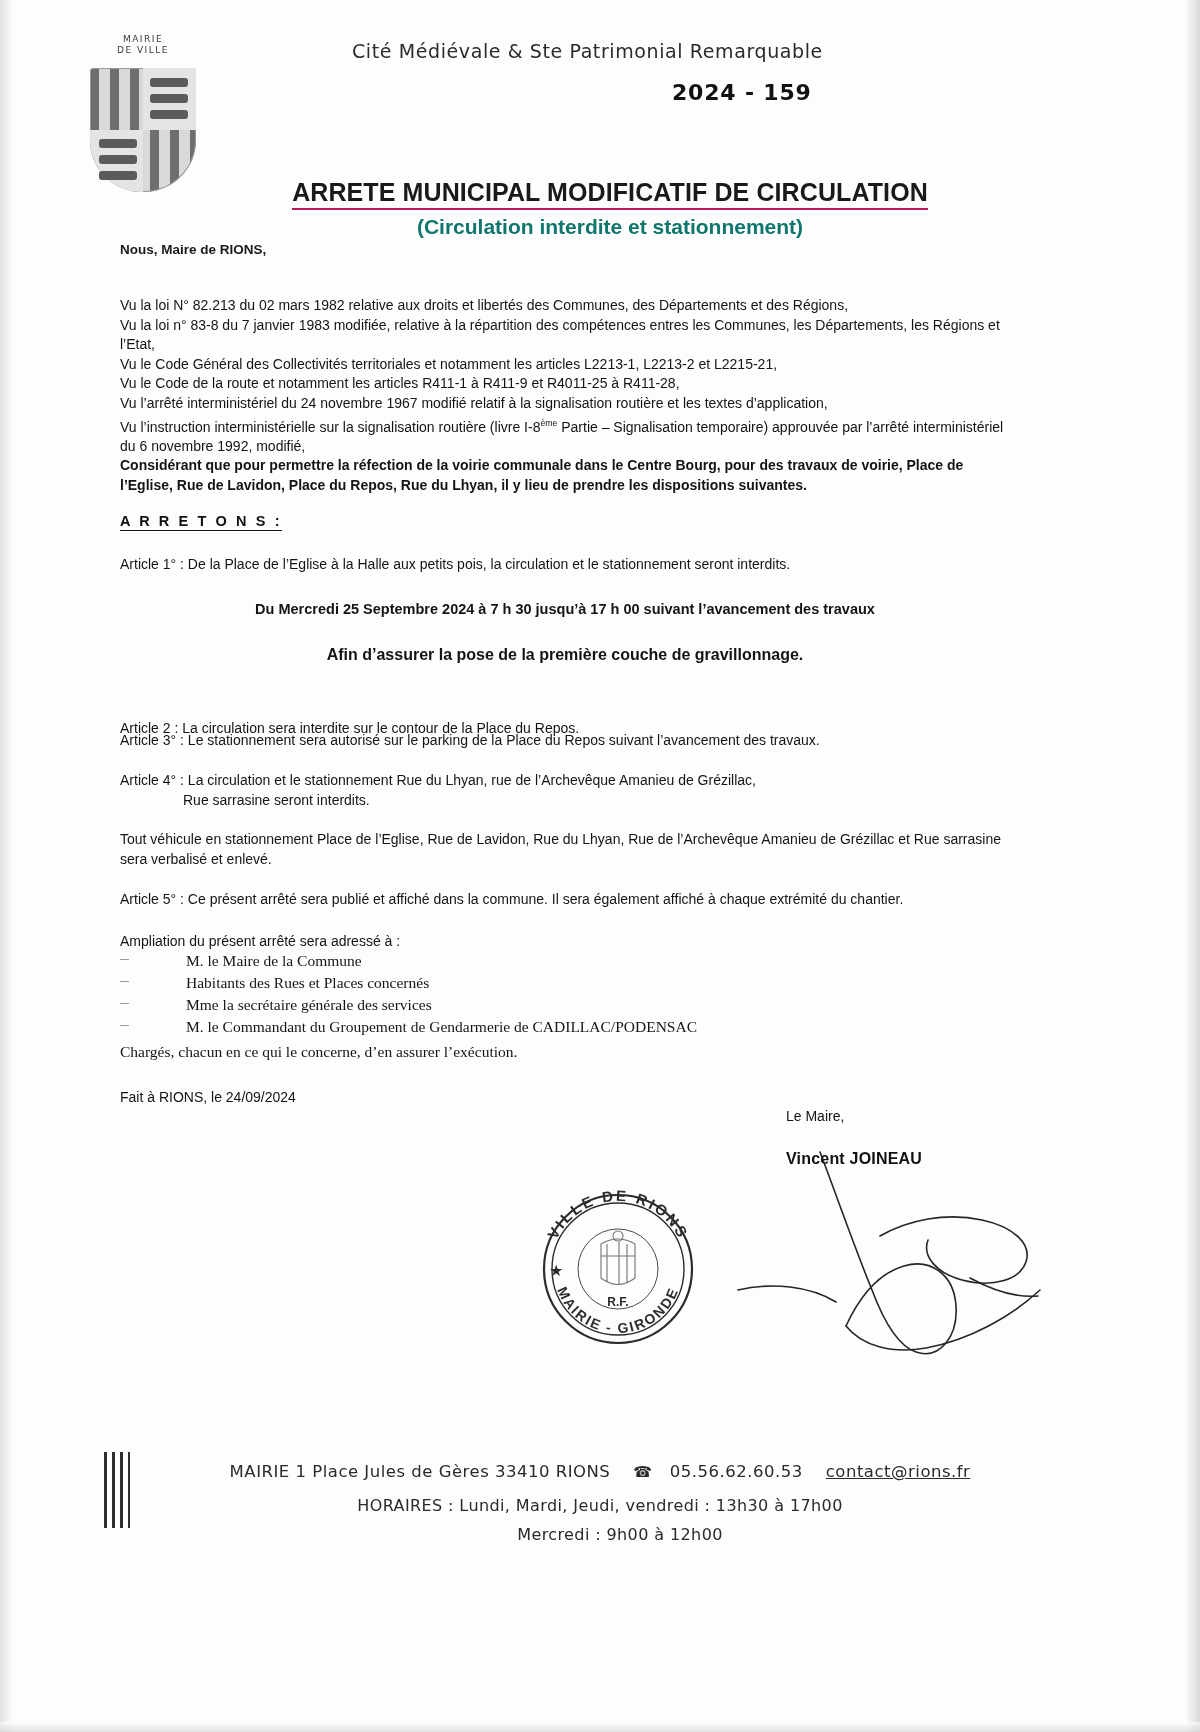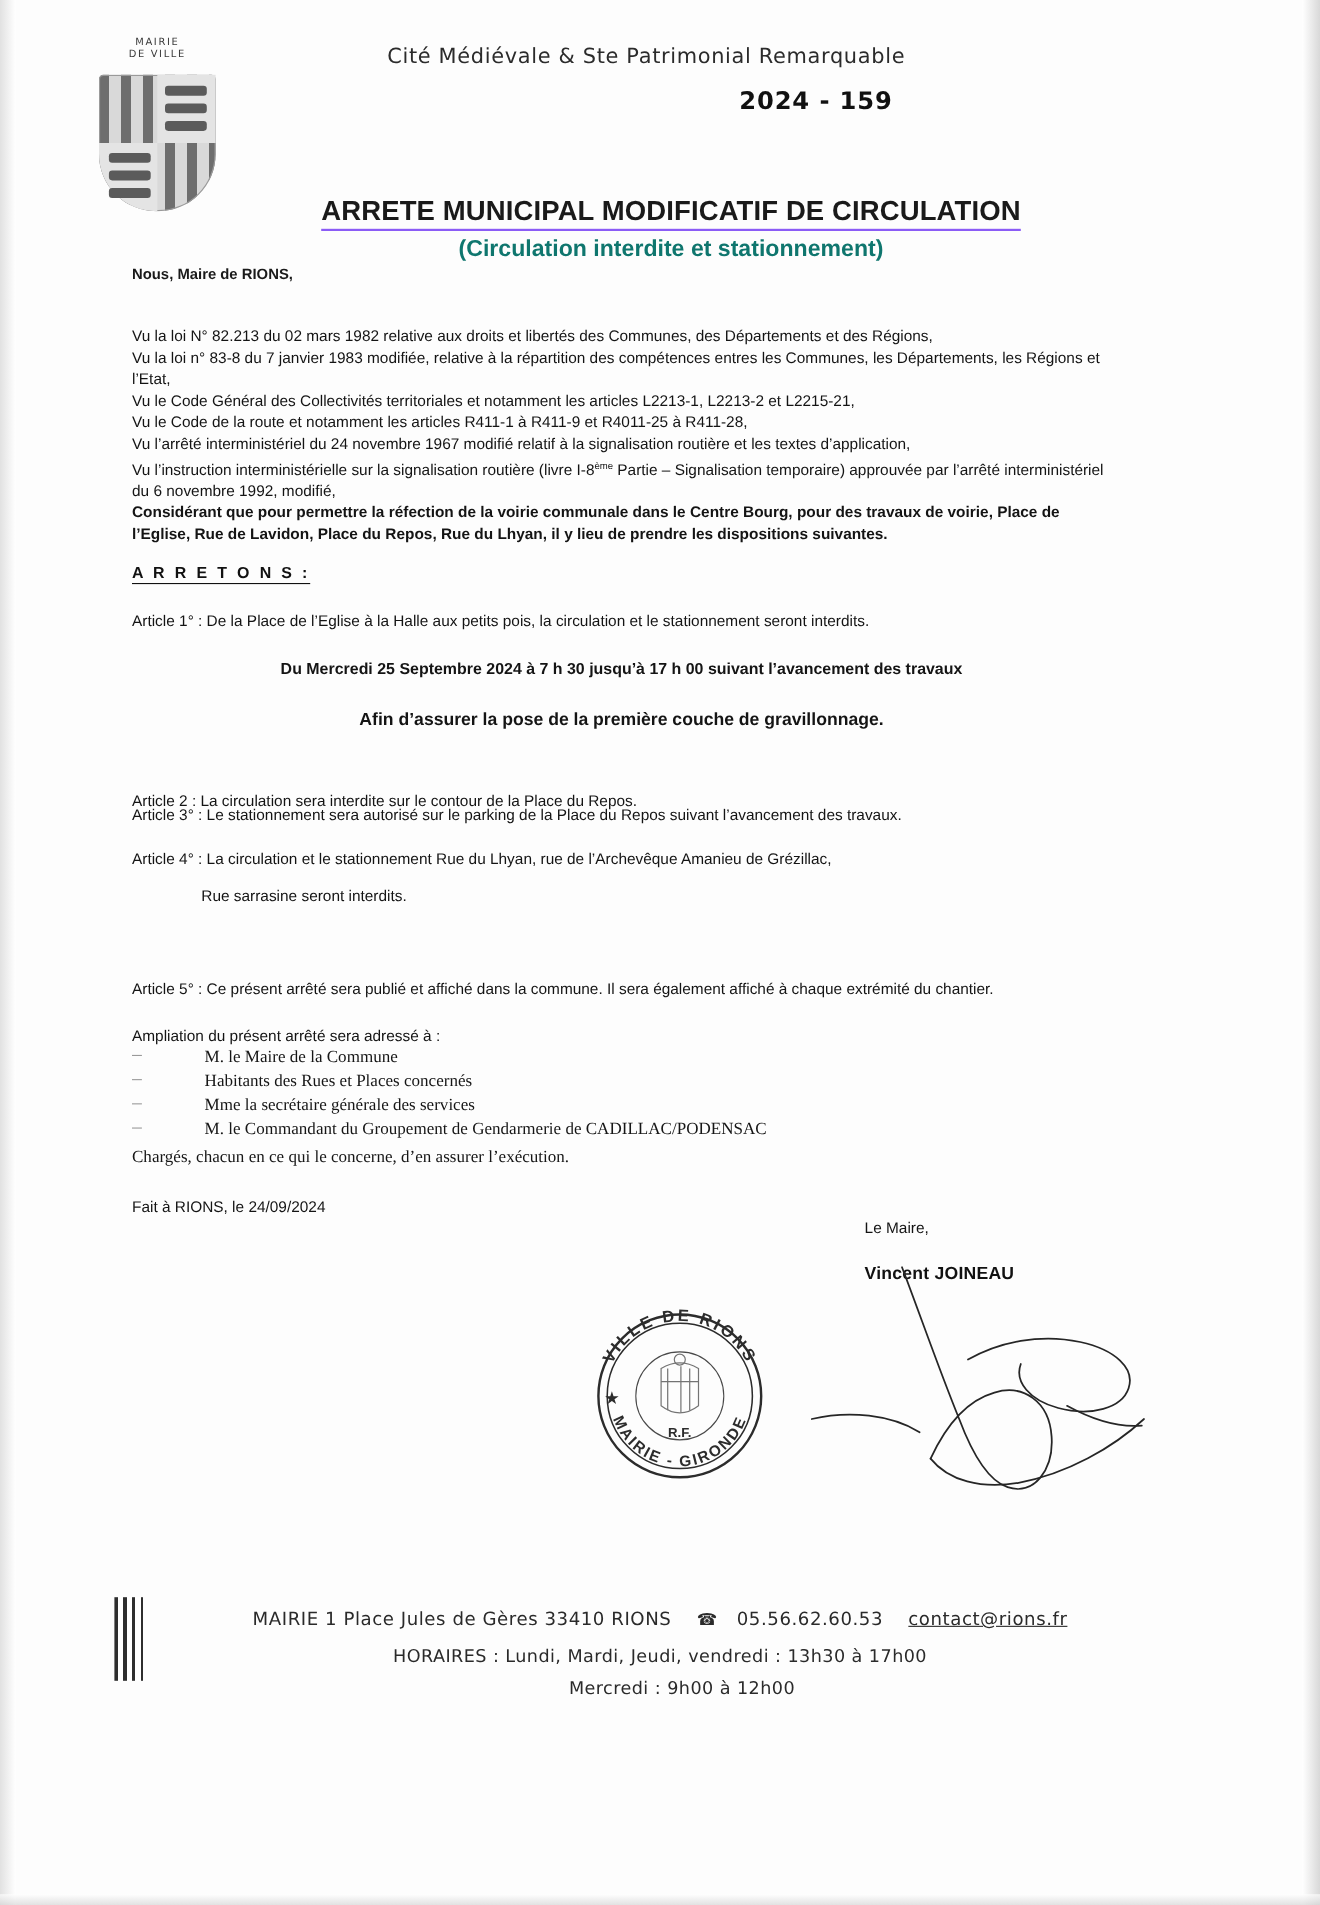--- a/index.html
+++ b/index.html
@@ -108,21 +108,21 @@
     left: 180px; top: 178px;
     width: 860px;
     text-align: center;
     font-family: "Liberation Sans", sans-serif;
     font-weight: bold;
     font-size: 25px;
     letter-spacing: .1px;
     color: #1a1a1a;
   }
   .title-main span {
-    border-bottom: 2px solid #8b5cf6;
+    border-bottom: 2px solid #be185d;
     padding-bottom: 2px;
   }
   .title-sub {
     position: absolute;
     left: 180px; top: 215px;
     width: 860px;
     text-align: center;
     font-family: "Liberation Sans", sans-serif;
     font-weight: bold;
     font-size: 21px;
@@ -160,21 +160,21 @@
     border-bottom: 1.6px solid #111;
     padding-bottom: 1px;
   }
 
   .art1      { top: 555px; }
   .datebold  { top: 600px; width: 890px; text-align: center; font-weight: bold; font-size: 14.5px; }
   .gravil    { top: 645px; width: 890px; text-align: center; font-weight: bold; font-size: 16px; }
   .art2      { top: 691px; margin-top: 28px; }
   .art3      { top: 731px; }
   .art4      { top: 771px; }
-  .art4 .cont { display: block; padding-left: 63px; margin-top: 14px; }
+  .art4 .cont { display: block; padding-left: 63px; }
   .toutveh   { top: 830px; }
   .art5      { top: 890px; }
 
   .ampliation-intro { top: 932px; }
   .amp-list {
     position: absolute;
     left: 120px; top: 950px;
     width: 890px;
     font-family: "Liberation Serif", serif;
     font-size: 15.5px;
@@ -327,20 +327,21 @@
 
   <div class="block art1">Article 1° : De la Place de l’Eglise à la Halle aux petits pois, la circulation et le stationnement seront interdits.</div>
   <div class="block datebold">Du Mercredi 25 Septembre 2024 à 7 h 30 jusqu’à 17 h 00 suivant l’avancement des travaux</div>
   <div class="block gravil">Afin d’assurer la pose de la première couche de gravillonnage.</div>
   <div class="block art2">Article 2 : La circulation sera interdite sur le contour de la Place du Repos.</div>
   <div class="block art3">Article 3° : Le stationnement sera autorisé sur le parking de la Place du Repos suivant l’avancement des travaux.</div>
   <div class="block art4">
     <span>Article 4° : La circulation et le stationnement Rue du Lhyan, rue de l’Archevêque Amanieu de Grézillac,</span>
     <span class="cont">Rue sarrasine seront interdits.</span>
   </div>
+  <div class="block toutveh">Tout véhicule en stationnement Place de l’Eglise, Rue de Lavidon, Rue du Lhyan, Rue de l’Archevêque Amanieu de Grézillac et Rue sarrasine sera verbalisé et enlevé.</div>
   <div class="block art5">Article 5° : Ce présent arrêté sera publié et affiché dans la commune. Il sera également affiché à chaque extrémité du chantier.</div>
 
   <div class="block ampliation-intro">Ampliation du présent arrêté sera adressé à :</div>
   <div class="amp-list">
     <div class="amp-row">
       <span class="amp-dash"></span>
       <span class="amp-text">M. le Maire de la Commune</span>
     </div>
     <div class="amp-row">
       <span class="amp-dash"></span>

